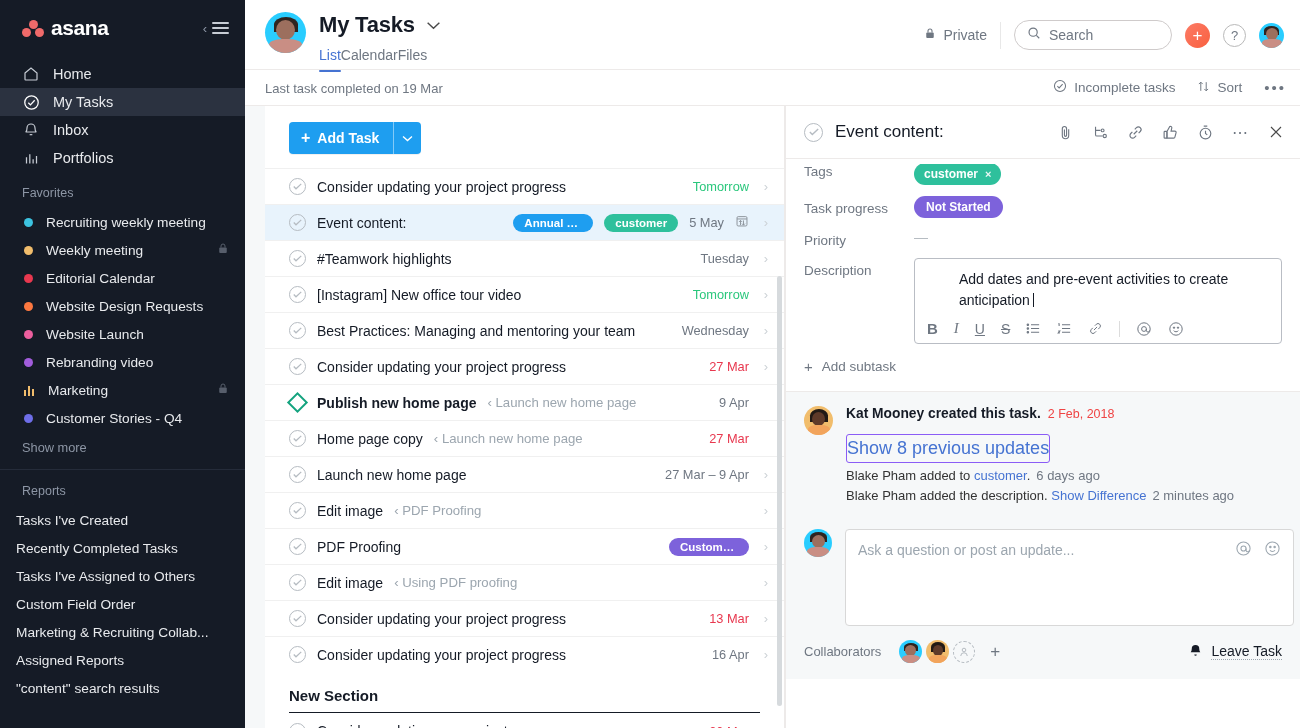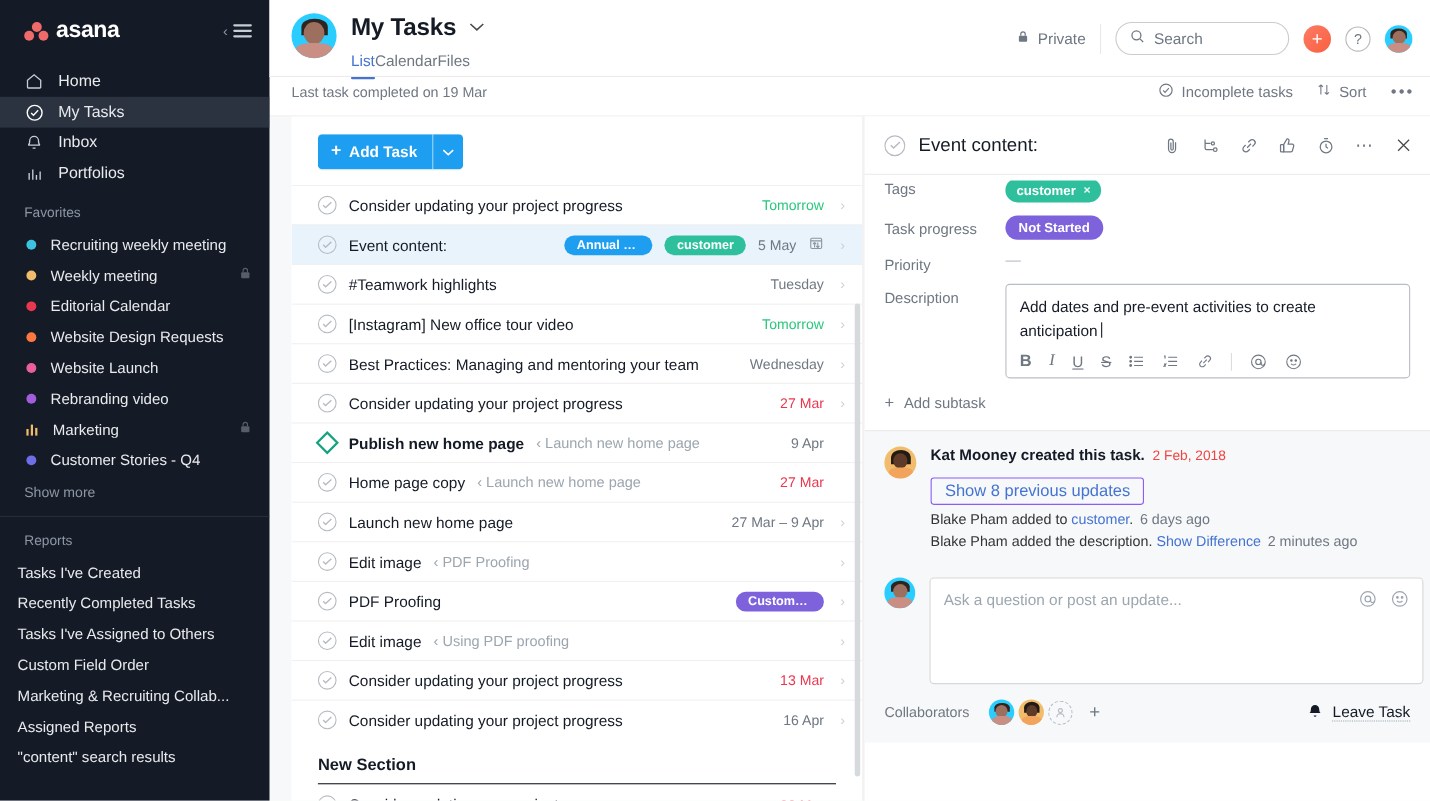--- a/index.html
+++ b/index.html
@@ -100,21 +100,21 @@
     background: linear-gradient(135deg,#fc7b66,#f9603f); color:#fff;
     display:flex; align-items:center; justify-content:center; font-size:17px; font-weight:400; cursor:pointer;
     line-height:1;
   }
   .help-btn {
     width:23px; height:23px; border-radius:50%; border:1px solid #b9b9b9; color:#6f7782;
     display:flex; align-items:center; justify-content:center; font-size:13px; cursor:pointer;
   }
 
   .subbar {
-    height:36px; background:#fff; display:flex; align-items:center;
+    height:36px; background:#fff; display:flex; align-items:flex-end;
     padding: 0 14px 9px 20px; border-bottom:1px solid #edeae9; gap:18px;
   }
   .subbar-left { font-size:13px; color:#6f7782; }
   .subbar-right { margin-left:auto; display:flex; align-items:center; gap:22px; }
   .sb-btn { display:flex; align-items:center; gap:7px; font-size:13.5px; color:#6f7782; cursor:pointer; }
   .dots { letter-spacing:2px; font-size:15px; color:#6f7782; cursor:pointer; }
 
   .content { flex:1; display:flex; background:#f6f8f9; min-height:0; padding-left:20px; }
 
   
@@ -190,40 +190,40 @@
   }
   .tag-x { font-size:11px; opacity:.9; cursor:pointer; }
   .progress-chip {
     display:inline-block; background:#7d62db; color:#fff; font-size:12px; font-weight:700;
     border-radius:12px; padding:4px 12px;
   }
   .dash { color:#b6bcc2; font-size:14px; }
   .desc-box {
     border:1px solid #b9bdc4; border-radius:4px; padding:10px 12px 6px 12px; background:#fff;
   }
-  .desc-text { font-size:14px; color:#151b26; line-height:1.5; }
+  .desc-text { font-size:14px; color:#151b26; line-height:1.5;margin-left:32px; }
   .caret-bar { display:inline-block; width:1px; height:14px; background:#151b26; vertical-align:-2px; margin-left:3px; }
   .desc-tools { display:flex; align-items:center; gap:16px; margin-top:9px; color:#6f7782; }
   .desc-tools .ic { cursor:pointer; font-size:14px; display:flex; align-items:center;}
   .tool-sep { width:1px; height:16px; background:#dcdcdc; }
   .add-subtask {
     display:flex; align-items:center; gap:9px; font-size:13.5px; color:#6f7782;
     padding: 14px 18px 16px 18px; cursor:pointer;
   }
 
   .activity {
     background:#f6f8f9; border-top:1px solid #edeae9; padding: 14px 18px 16px 18px;
     display:flex; gap:13px;
   }
   .act-body { flex:1; min-width:0; }
   .act-title { font-size:13.8px; color:#151b26; font-weight:700; }
   .act-date { font-size:12.5px; color:#ef4444; font-weight:400; margin-left:7px; }
   .show-updates {
     display:inline-block; border:1.5px solid #8b5cf6; border-radius:3px;
-    padding:3px 12px; margin-top:13px; color:#4573d2; font-size:15px; cursor:pointer;
+    padding:3px 0; margin-top:13px; color:#4573d2; font-size:18px; cursor:pointer;
   }
   .act-line { font-size:13px; color:#333; margin-top:5px; }
   .act-line .lnk { color:#4573d2; cursor:pointer; }
   .act-line .ago { color:#6f7782; margin-left:6px; }
 
   .comment-area { background:#f6f8f9; padding: 10px 6px 0 18px; display:flex; gap:13px; flex:1; }
   .comment-box {
     flex:1; border:1px solid #d8d8d8; border-radius:4px; background:#fff;
     height:97px; padding: 11px 12px; position:relative; cursor:text;
   }

